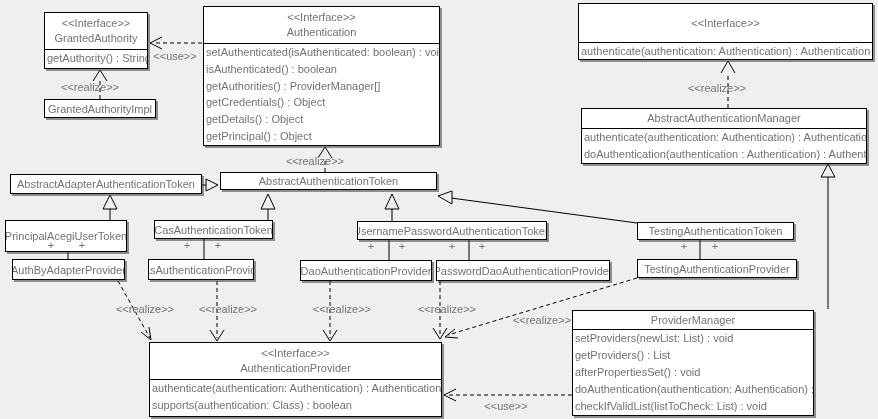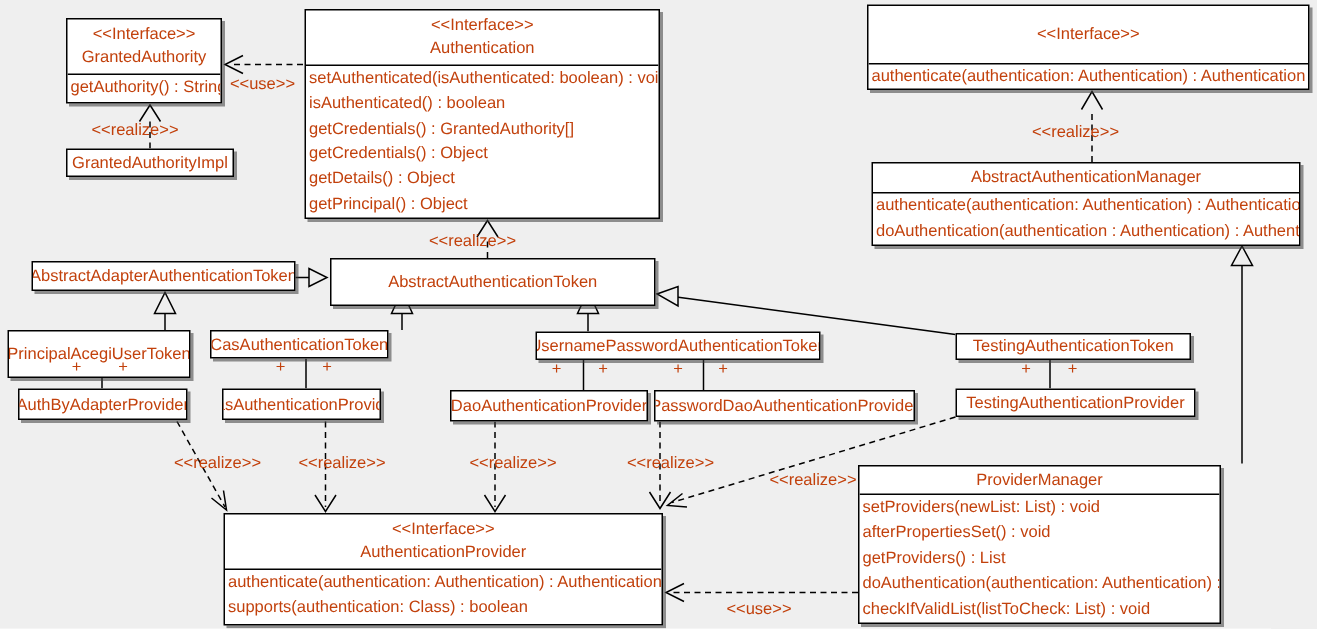--- a/index.html
+++ b/index.html
@@ -1,17 +1,17 @@
 <!DOCTYPE html>
 <html><head>
 <meta charset="utf-8">
 <style>
   html,body{margin:0;padding:0}
   .stage{position:relative;width:878px;height:419px;background:#efefef;overflow:hidden;
-         font-family:"Liberation Sans",sans-serif;color:#c2410c}
+         font-family:"Liberation Sans",sans-serif;color:#737373}
   .wires{position:absolute;left:0;top:0;z-index:1}
   .box{position:absolute;background:#fff;border:1px solid #000;box-sizing:border-box;
        box-shadow:2px 2px 0 rgba(60,60,60,.55);z-index:2;overflow:hidden;font-size:11px}
   .hd{display:flex;flex-direction:column;justify-content:center;border-bottom:1px solid #000;
       text-align:center;box-sizing:border-box}
   .st,.nm{line-height:15px;white-space:nowrap;overflow:hidden}
   .m{line-height:17px;padding:0 2px;white-space:nowrap;overflow:hidden}
   .one{display:flex;align-items:center;justify-content:center;height:100%;white-space:nowrap;overflow:hidden}
   .it{}
   .elabel{position:absolute;z-index:3;transform:translate(-50%,-50%);font-size:11px;white-space:nowrap}
@@ -131,54 +131,54 @@
     <div class="one">GrantedAuthorityImpl</div>
   </div>
 
   <div class="box auth" style="left:203px;top:6px;width:237px;height:140px">
     <div class="hd" style="height:37px">
       <div class="st">&lt;&lt;Interface&gt;&gt;</div>
       <div class="nm">Authentication</div>
     </div>
     <div class="m">setAuthenticated(isAuthenticated: boolean) : void</div>
     <div class="m">isAuthenticated() : boolean</div>
-    <div class="m">getCredentials() : GrantedAuthority[]</div>
+    <div class="m">getAuthorities() : ProviderManager[]</div>
     <div class="m">getCredentials() : Object</div>
     <div class="m">getDetails() : Object</div>
     <div class="m">getPrincipal() : Object</div>
   </div>
 
   <div class="box am" style="left:578px;top:3px;width:295px;height:57px">
     <div class="hd" style="height:39px">
       <div class="st">&lt;&lt;Interface&gt;&gt;</div>
     </div>
     <div class="m">authenticate(authentication: Authentication) : Authentication</div>
   </div>
 
   <div class="box" style="left:581px;top:108px;width:286px;height:56px">
     <div class="hd" style="height:20px">
       <div class="nm it">AbstractAuthenticationManager</div>
     </div>
     <div class="m">authenticate(authentication: Authentication) : Authentication</div>
     <div class="m it">doAuthentication(authentication : Authentication) : Authentication</div>
   </div>
 
-  <div class="box" style="left:21px;top:174px;width:176px;height:20px">
+  <div class="box" style="left:10px;top:174px;width:192px;height:20px">
     <div class="one it">AbstractAdapterAuthenticationToken</div>
   </div>
 
-  <div class="box" style="left:220px;top:172px;width:217px;height:32px">
+  <div class="box" style="left:220px;top:172px;width:217px;height:18px">
     <div class="one it">AbstractAuthenticationToken</div>
   </div>
 
   <div class="box" style="left:5px;top:220px;width:122px;height:32px">
     <div class="one">PrincipalAcegiUserToken</div>
   </div>
 
-  <div class="box" style="left:140px;top:220px;width:119px;height:19px">
+  <div class="box" style="left:154px;top:220px;width:119px;height:19px">
     <div class="one">CasAuthenticationToken</div>
   </div>
 
   <div class="box" style="left:357px;top:221px;width:190px;height:19px">
     <div class="one">UsernamePasswordAuthenticationToken</div>
   </div>
 
   <div class="box" style="left:637px;top:222px;width:157px;height:18px">
     <div class="one">TestingAuthenticationToken</div>
   </div>
@@ -210,22 +210,22 @@
     </div>
     <div class="m">authenticate(authentication: Authentication) : Authentication</div>
     <div class="m">supports(authentication: Class) : boolean</div>
   </div>
 
   <div class="box" style="left:572px;top:310px;width:242px;height:106px">
     <div class="hd" style="height:19px">
       <div class="nm">ProviderManager</div>
     </div>
     <div class="m">setProviders(newList: List) : void</div>
+    <div class="m">getProviders() : List</div>
     <div class="m">afterPropertiesSet() : void</div>
-    <div class="m">getProviders() : List</div>
     <div class="m">doAuthentication(authentication: Authentication) : Authentication</div>
     <div class="m">checkIfValidList(listToCheck: List) : void</div>
   </div>
 
   <div class="elabel" style="left:175px;top:56px">&lt;&lt;use&gt;&gt;</div>
   <div class="elabel" style="left:90px;top:87px">&lt;&lt;realize&gt;&gt;</div>
   <div class="elabel" style="left:315px;top:161px">&lt;&lt;realize&gt;&gt;</div>
   <div class="elabel" style="left:717px;top:88px">&lt;&lt;realize&gt;&gt;</div>
   <div class="elabel" style="left:145px;top:309px">&lt;&lt;realize&gt;&gt;</div>
   <div class="elabel" style="left:228px;top:309px">&lt;&lt;realize&gt;&gt;</div>

